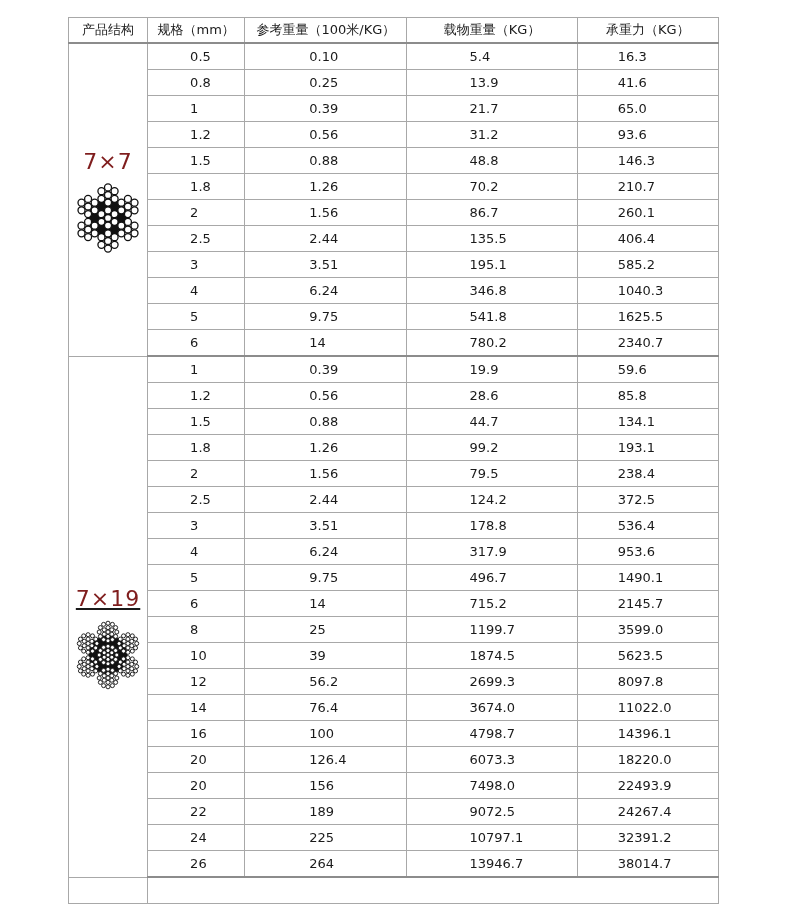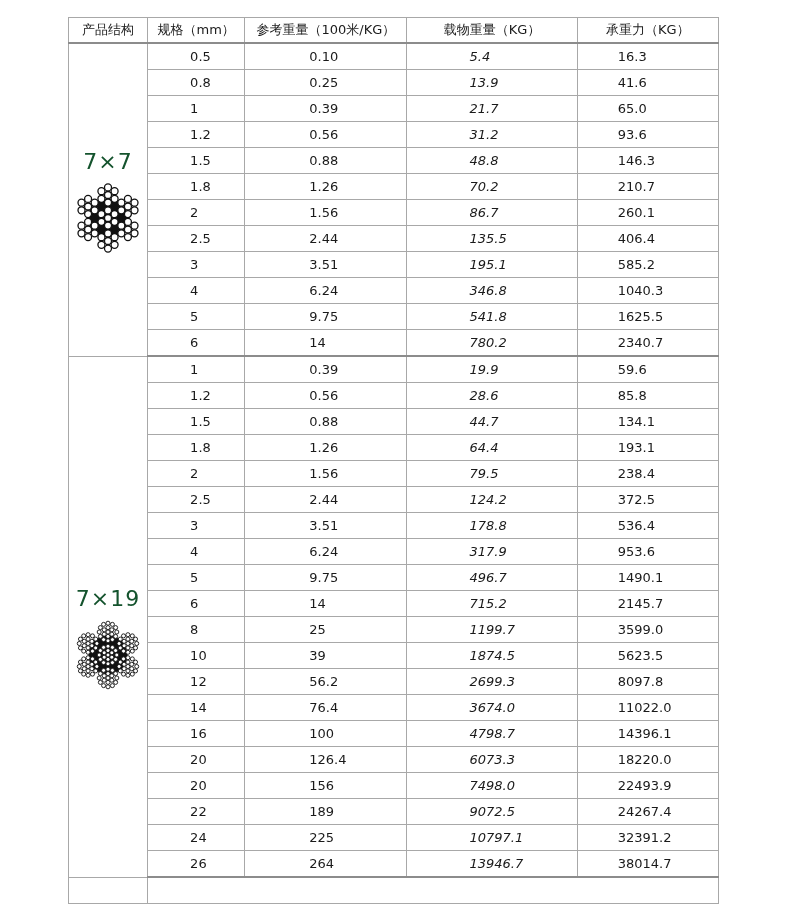--- a/index.html
+++ b/index.html
@@ -4,25 +4,25 @@
 <style>
   html,body{margin:0;padding:0;background:#ffffff;}
   body{width:790px;height:912px;position:relative;overflow:hidden;font-family:"DejaVu Sans","Liberation Sans",sans-serif;color:#1a1a1a;}
   .tbl{position:absolute;left:68px;top:17px;width:651px;border-collapse:collapse;table-layout:fixed;padding-left:8px;}
   .tbl td,.tbl th{border:1px solid #a8a8a8;padding:0;height:25px;font-size:13px;font-weight:normal;white-space:nowrap;overflow:hidden;}
   .tbl th{font-size:13px;text-align:center;height:24px;border-bottom:2px solid #8c8c8c;}
   .tbl td.num{text-align:left;}
   .c1{width:79px;} .c2{width:97px;} .c3{width:162px;} .c4{width:170px;} .c5{width:141px;}
   .tbl td.n1{padding-left:42px;}
   .tbl td.n2{padding-left:64px;}
-  .tbl td.n3{padding-left:62px;font-style:italic;}
+  .tbl td.n3{padding-left:62px;}
   .tbl td.n4{padding-left:40px;}
   .group-sep td{border-bottom:2px solid #8c8c8c;}
   .struct{vertical-align:middle;text-align:center;border-bottom:2px solid #8c8c8c;}
-  .struct-label{font-size:22px;color:#14532d;letter-spacing:1px;display:block;margin-bottom:8px;margin-top:7px;}
+  .struct-label{font-size:22px;color:#7f1d1d;letter-spacing:1px;display:block;margin-bottom:8px;margin-top:7px;}
   .blank td{height:25px;}
 </style>
 </head>
 <body>
 
 <table class="tbl">
   <colgroup>
       <col class="c1">
       <col class="c2">
       <col class="c3">
@@ -157,21 +157,21 @@
         <td class="num n3">541.8</td>
         <td class="num n4">1625.5</td>
       </tr>
       <tr class="group-sep">
         <td class="num n1">6</td>
         <td class="num n2">14</td>
         <td class="num n3">780.2</td>
         <td class="num n4">2340.7</td>
       </tr>
       <tr>
-        <td class="struct" rowspan="20" style="padding-top: 40px;"><span class="struct-label">7×19</span><svg width="76" height="72" viewBox="-38 -36 76 72">
+        <td class="struct" rowspan="20" style="padding-top: 40px; text-decoration: underline;"><span class="struct-label">7×19</span><svg width="76" height="72" viewBox="-38 -36 76 72">
             <circle r="19.55" fill="#111"></circle>
             <circle cx="0" cy="0" r="2.0240000000000005" fill="#fff" stroke="#111" stroke-width="0.9"></circle>
             <circle cx="2.6942229581241775e-16" cy="4.4" r="2.0240000000000005" fill="#fff" stroke="#111" stroke-width="0.9"></circle>
             <circle cx="-3.8105117766515297" cy="2.2000000000000015" r="2.0240000000000005" fill="#fff" stroke="#111" stroke-width="0.9"></circle>
             <circle cx="-3.810511776651531" cy="-2.199999999999999" r="2.0240000000000005" fill="#fff" stroke="#111" stroke-width="0.9"></circle>
             <circle cx="-8.082668874372531e-16" cy="-4.4" r="2.0240000000000005" fill="#fff" stroke="#111" stroke-width="0.9"></circle>
             <circle cx="3.8105117766515293" cy="-2.200000000000002" r="2.0240000000000005" fill="#fff" stroke="#111" stroke-width="0.9"></circle>
             <circle cx="3.81051177665153" cy="2.2" r="2.0240000000000005" fill="#fff" stroke="#111" stroke-width="0.9"></circle>
             <circle cx="5.388445916248355e-16" cy="8.8" r="2.0240000000000005" fill="#fff" stroke="#111" stroke-width="0.9"></circle>
             <circle cx="-4.399999999999999" cy="7.621023553303061" r="2.0240000000000005" fill="#fff" stroke="#111" stroke-width="0.9"></circle>
@@ -313,21 +313,21 @@
       </tr>
       <tr>
         <td class="num n1">1.5</td>
         <td class="num n2">0.88</td>
         <td class="num n3">44.7</td>
         <td class="num n4">134.1</td>
       </tr>
       <tr>
         <td class="num n1">1.8</td>
         <td class="num n2">1.26</td>
-        <td class="num n3">64.4</td>
+        <td class="num n3">99.2</td>
         <td class="num n4">193.1</td>
       </tr>
       <tr>
         <td class="num n1">2</td>
         <td class="num n2">1.56</td>
         <td class="num n3">79.5</td>
         <td class="num n4">238.4</td>
       </tr>
       <tr>
         <td class="num n1">2.5</td>

